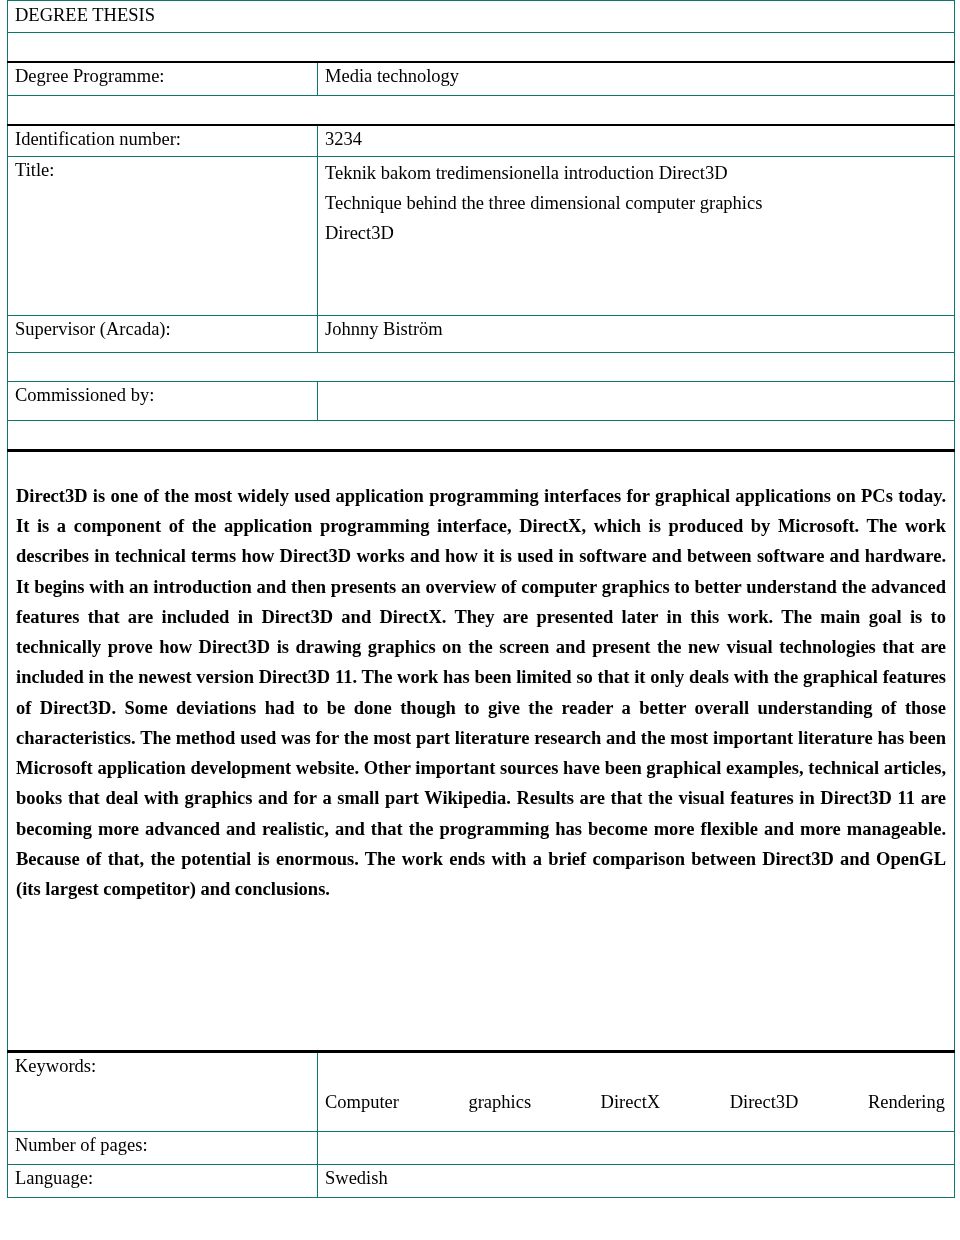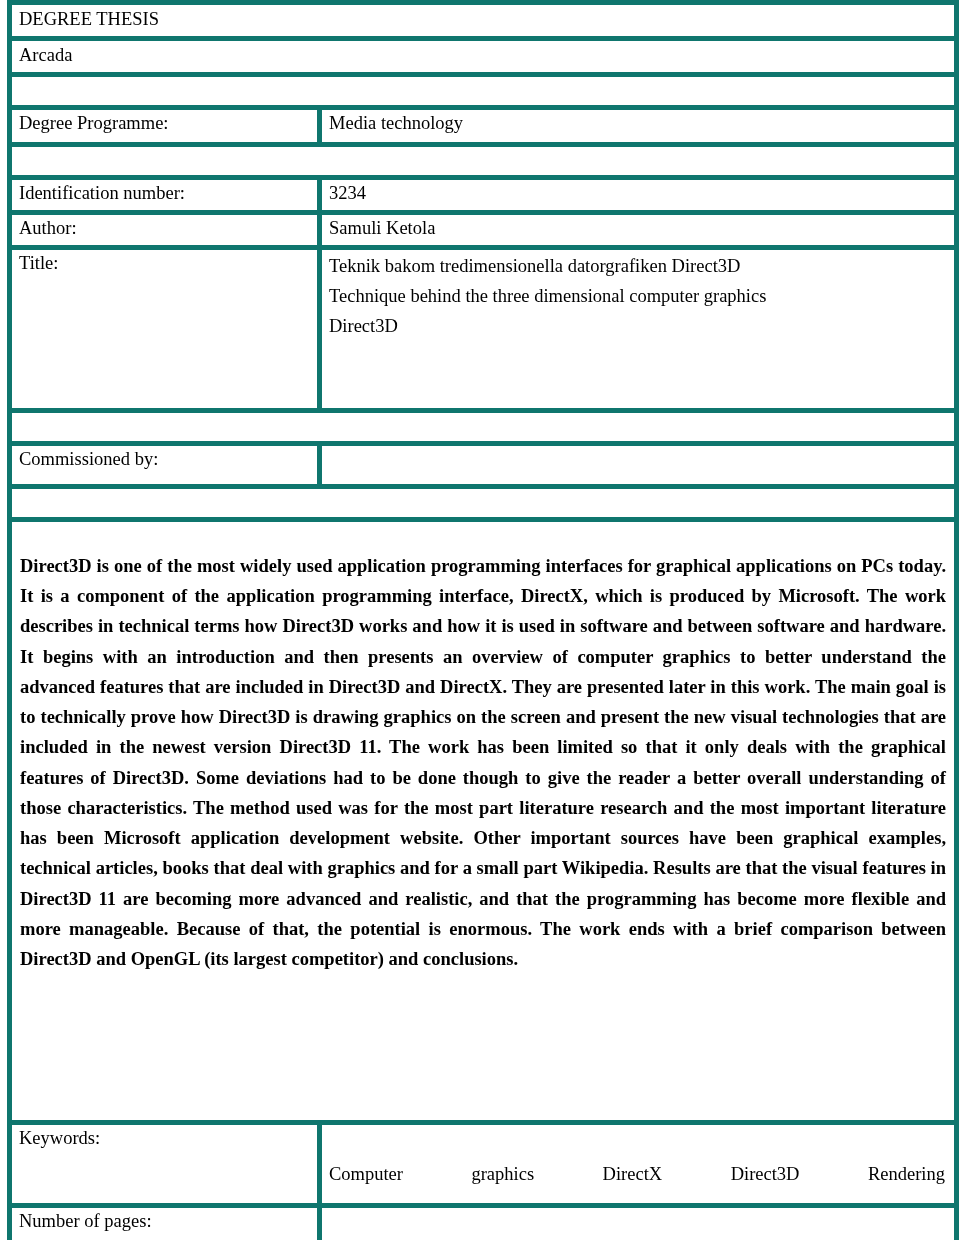--- a/index.html
+++ b/index.html
@@ -26,21 +26,21 @@
   .thesis-table {
     position: absolute;
     left: 7px;
     top: 0px;
     width: 947px;
     border-collapse: collapse;
     table-layout: fixed;
   }
 
   .thesis-table td {
-    border: 5px solid #0f766e;
+    border: 1px solid #0f766e;
     padding: 0;
     vertical-align: top;
     font-size: 18.5px;
     line-height: 1.25;
   }
 
   
   col.c-label { width: 310px; }
   col.c-value { width: 637px; }
 
@@ -135,27 +135,20 @@
     <tbody>
 
       <tr class="row-head">
         <td colspan="2">
           <div class="cell-pad">
             <span class="label-text">DEGREE THESIS</span>
           </div>
         </td>
       </tr>
 
-      <tr class="row-head">
-        <td colspan="2">
-          <div class="cell-pad">
-            <span class="label-text">Arcada</span>
-          </div>
-        </td>
-      </tr>
 
       <tr class="row-spacer">
         <td colspan="2"></td>
       </tr>
 
       <tr class="row-degree">
         <td>
           <div class="cell-pad">
             <span class="label-text">Degree Programme:</span>
           </div>
@@ -177,48 +170,48 @@
             <span class="label-text">Identification number:</span>
           </div>
         </td>
         <td>
           <div class="cell-pad">
             <span class="value-text">3234</span>
           </div>
         </td>
       </tr>
 
-      <tr class="row-author">
-        <td>
-          <div class="cell-pad">
-            <span class="label-text">Author:</span>
-          </div>
-        </td>
-        <td>
-          <div class="cell-pad">
-            <span class="value-text">Samuli Ketola</span>
-          </div>
-        </td>
-      </tr>
 
       <tr class="row-title">
         <td>
           <div class="cell-pad">
             <span class="label-text">Title:</span>
           </div>
         </td>
         <td>
           <div class="cell-pad">
-            <span class="value-text">Teknik bakom tredimensionella datorgrafiken Direct3D</span>
+            <span class="value-text">Teknik bakom tredimensionella introduction Direct3D</span>
             <span class="value-text">Technique behind the three dimensional computer graphics</span>
             <span class="value-text">Direct3D</span>
           </div>
         </td>
       </tr>
 
+      <tr class="row-supervisor">
+        <td>
+          <div class="cell-pad">
+            <span class="label-text">Supervisor (Arcada):</span>
+          </div>
+        </td>
+        <td>
+          <div class="cell-pad">
+            <span class="value-text">Johnny Biström</span>
+          </div>
+        </td>
+      </tr>
 
       <tr class="row-spacer-plain">
         <td colspan="2"></td>
       </tr>
 
       <tr class="row-commissioned">
         <td>
           <div class="cell-pad">
             <span class="label-text">Commissioned by:</span>
           </div>

